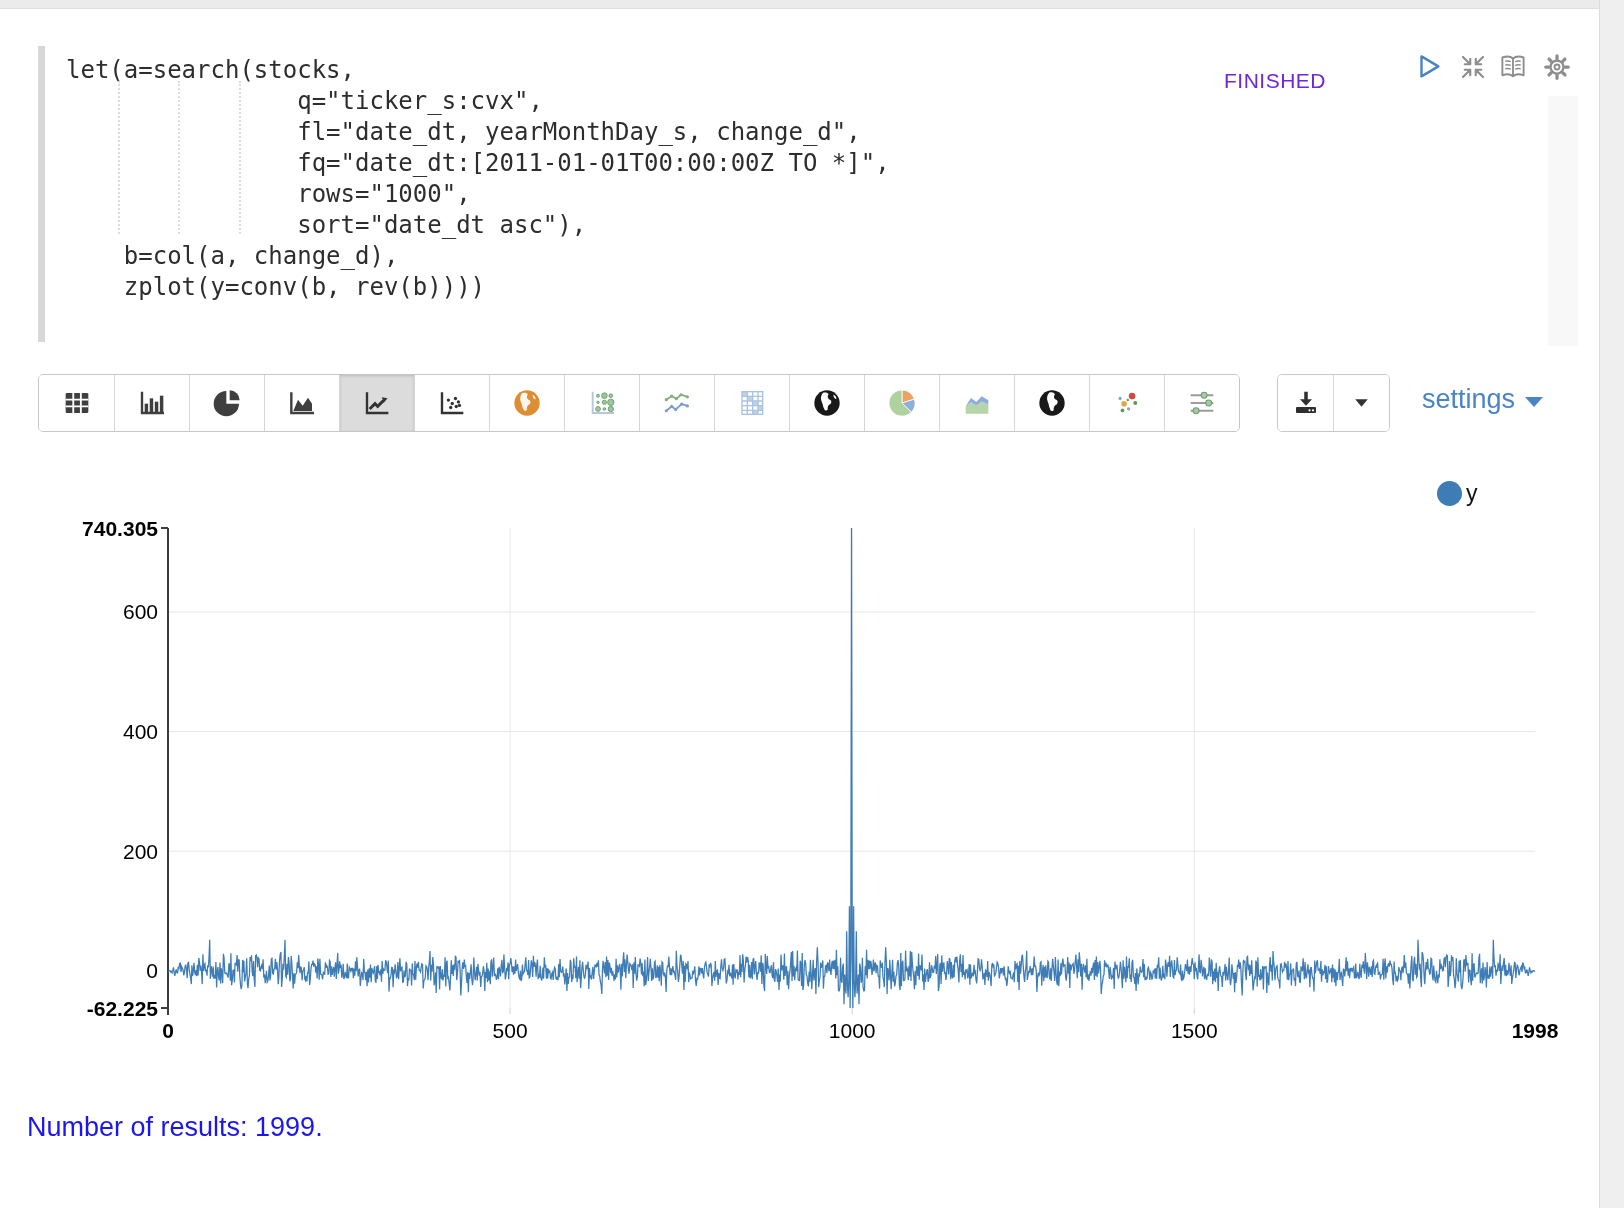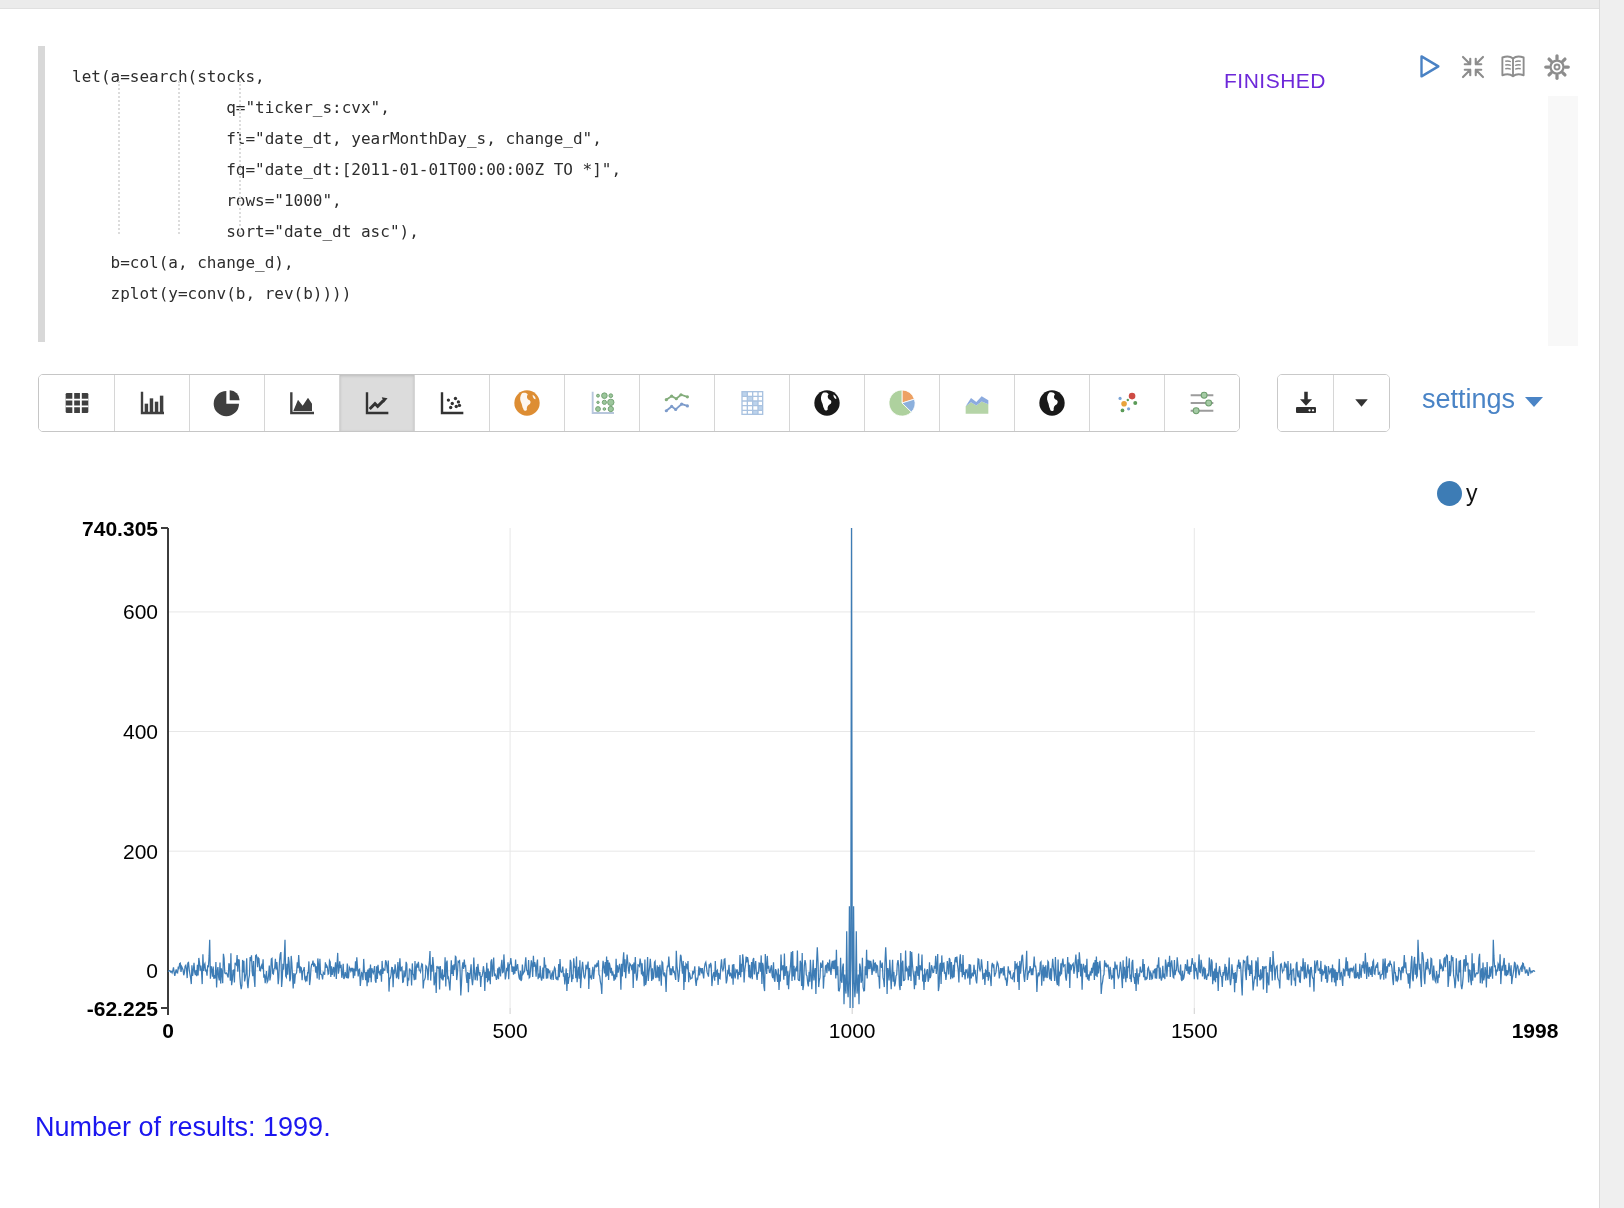--- a/index.html
+++ b/index.html
@@ -3,22 +3,22 @@
 <meta charset="utf-8">
 <style>
   html,body{margin:0;padding:0;background:#fff;}
   .page{position:relative;width:1624px;height:1208px;background:#fff;overflow:hidden;
         font-family:"Liberation Sans",sans-serif;color:#222;}
   .top-strip{position:absolute;left:0;top:0;width:1624px;height:8px;background:#ebebeb;border-bottom:1px solid #e0e0e0;}
   .right-band{position:absolute;left:1599px;top:0;width:25px;height:1208px;background:#efefef;border-left:1px solid #dcdcdc;}
 
   
   .gutter-bar{position:absolute;left:38px;top:46px;width:7px;height:296px;background:#d8d8d8;}
-  pre.code{position:absolute;left:58px;top:47px;margin:14px;font-family:"DejaVu Sans Mono",monospace;
-           font-size:16px;line-height:31px;color:#2d2d2d;white-space:pre;}
+  pre.code{position:absolute;left:58px;top:47px;margin:8px;font-family:"DejaVu Sans Mono",monospace;
+           font-size:24px;line-height:31px;color:#2d2d2d;white-space:pre;}
   .indent-guide{position:absolute;top:81px;height:153px;width:0;border-left:2px dotted #dcdcdc;}
   .editor-scroll{position:absolute;left:1548px;top:96px;width:30px;height:250px;background:#f8f8f8;}
 
   
   .status{position:absolute;left:1224px;top:53px;font-size:21px;color:#6d28d9;letter-spacing:.5px;margin-top:16px;}
   .ctl-btn{position:absolute;top:50px;width:34px;height:34px;background:none;border:none;padding:0;cursor:pointer;}
   .ctl-btn svg{width:30px;height:30px;display:block;}
 
   
   .toolbar{position:absolute;left:38px;top:374px;height:58px;display:flex;background:#fff;
@@ -43,21 +43,21 @@
   
   .legend{position:absolute;left:1437px;top:480px;display:flex;align-items:center;cursor:pointer;}
   .legend-dot{width:25px;height:25px;border-radius:50%;}
   .legend-label{font-size:23px;color:#111;margin-left:4px;}
 
   
   svg.chart{position:absolute;left:0;top:0;}
   .tick{font-family:"Liberation Sans",sans-serif;font-size:21px;fill:#000;}
   .tick.bold{font-weight:700;}
 
-  .results{position:absolute;left:35px;top:1112px;font-size:27px;}
+  .results{position:absolute;left:27px;top:1112px;font-size:27px;}
 </style>
 </head>
 <body>
 
 <div class="page">
   <div class="top-strip"></div>
   <div class="right-band"></div>
 
   <div class="gutter-bar"></div>
   <pre class="code">let(a=search(stocks,

